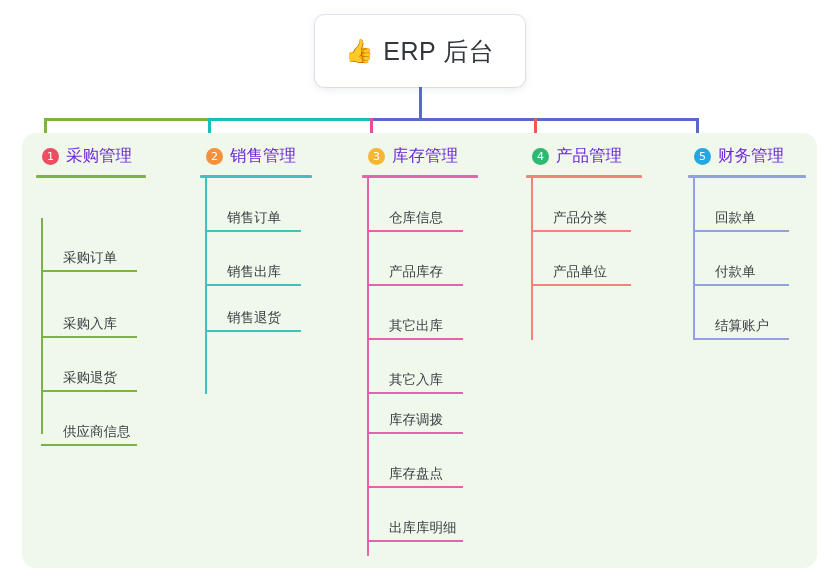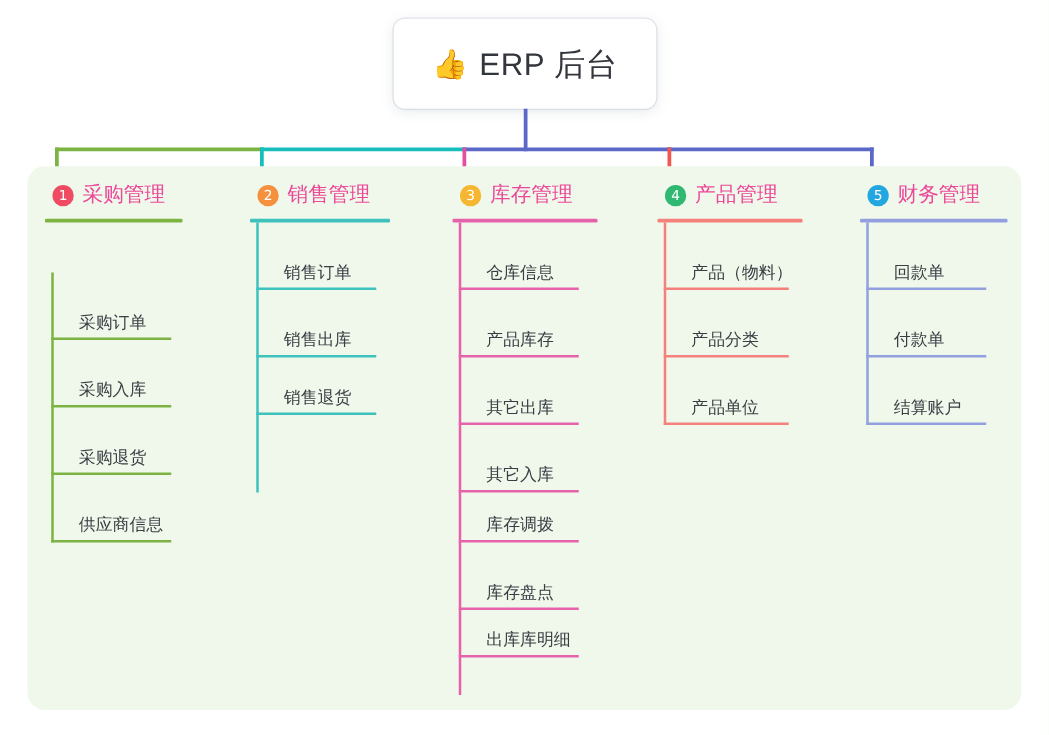--- a/index.html
+++ b/index.html
@@ -32,21 +32,21 @@
   }
 
   
   .col{position:absolute;top:143px;}
   .col-head{display:flex;align-items:center;gap:7px;height:26px;padding-left:6px;}
   .badge{
     width:17px;height:17px;border-radius:50%;
     color:#fff;font-size:11px;line-height:17px;text-align:center;
     flex:0 0 auto;font-family:"DejaVu Sans",sans-serif;
   }
-  .head-label{font-size:16.5px;color:#ec4899;white-space:nowrap;text-align:right;}
+  .head-label{font-size:16.5px;color:#6d28d9;white-space:nowrap;text-align:right;}
   .head-rule{height:3px;margin-top:6px;border-radius:1px;}
 
   .items{position:relative;margin-top:0;}
   .rail{position:absolute;left:0;top:0;width:2px;}
   .item{position:relative;padding-left:22px;}
   .item-label{
     font-size:13.5px;color:#3a3d44;white-space:nowrap;
     position:absolute;left:22px;bottom:5px;
   }
   .item-rule{position:absolute;left:0;bottom:0;height:2px;}
@@ -82,21 +82,21 @@
           <span class="badge" style="background: rgb(239, 75, 99);">1</span>
           <span class="head-label">采购管理</span>
         </div>
         <div class="head-rule" style="width: 110px; background: rgb(124, 179, 66);"></div>
         <div class="items" style="height: 216px; margin-left: 5px; margin-top: 40px;">
           <div class="rail" style="height: 216px; background: rgb(124, 179, 66);"></div>
           <div class="item" style="height: 54px;">
             <span class="item-label">采购订单</span>
             <div class="item-rule" style="width: 96px; background: rgb(124, 179, 66);"></div>
           </div>
-          <div class="item" style="height: 54px;">
+          <div class="item" style="height: 66px;">
             <span class="item-label">采购入库</span>
             <div class="item-rule" style="width: 96px; background: rgb(124, 179, 66);"></div>
           </div>
           <div class="item" style="height: 54px; padding-left: 48px;">
             <span class="item-label">采购退货</span>
             <div class="item-rule" style="width: 96px; background: rgb(124, 179, 66);"></div>
           </div>
           <div class="item" style="height: 54px;">
             <span class="item-label">供应商信息</span>
             <div class="item-rule" style="width: 96px; background: rgb(124, 179, 66);"></div>
@@ -150,39 +150,35 @@
             <div class="item-rule" style="width: 96px; background: rgb(230, 98, 171);"></div>
           </div>
           <div class="item" style="height: 40px;">
             <span class="item-label">库存调拨</span>
             <div class="item-rule" style="width: 96px; background: rgb(230, 98, 171);"></div>
           </div>
           <div class="item" style="height: 54px;">
             <span class="item-label">库存盘点</span>
             <div class="item-rule" style="width: 96px; background: rgb(230, 98, 171);"></div>
           </div>
-          <div class="item" style="height: 38px; text-align: right;">
+          <div class="item" style="height: 54px; text-align: right;">
             <span class="item-label">出库库明细</span>
             <div class="item-rule" style="width: 96px; background: rgb(230, 98, 171);"></div>
           </div>
         </div>
       </div>
       <div class="col" style="left: 526px;">
         <div class="col-head">
           <span class="badge" style="background: rgb(46, 184, 114);">4</span>
           <span class="head-label">产品管理</span>
         </div>
         <div class="head-rule" style="width: 116px; background: rgb(244, 129, 124);"></div>
         <div class="items" style="height: 162px; margin-left: 5px;">
           <div class="rail" style="height: 162px; background: rgb(244, 129, 124);"></div>
           <div class="item" style="height: 54px;">
-            <span class="item-label">产品（物料）</span>
-            <div class="item-rule" style="width: 100px; background: rgb(244, 129, 124);"></div>
-          </div>
-          <div class="item" style="height: 54px;">
             <span class="item-label">产品分类</span>
             <div class="item-rule" style="width: 100px; background: rgb(244, 129, 124);"></div>
           </div>
           <div class="item" style="height: 54px;">
             <span class="item-label">产品单位</span>
             <div class="item-rule" style="width: 100px; background: rgb(244, 129, 124);"></div>
           </div>
         </div>
       </div>
       <div class="col" style="left: 688px;">

